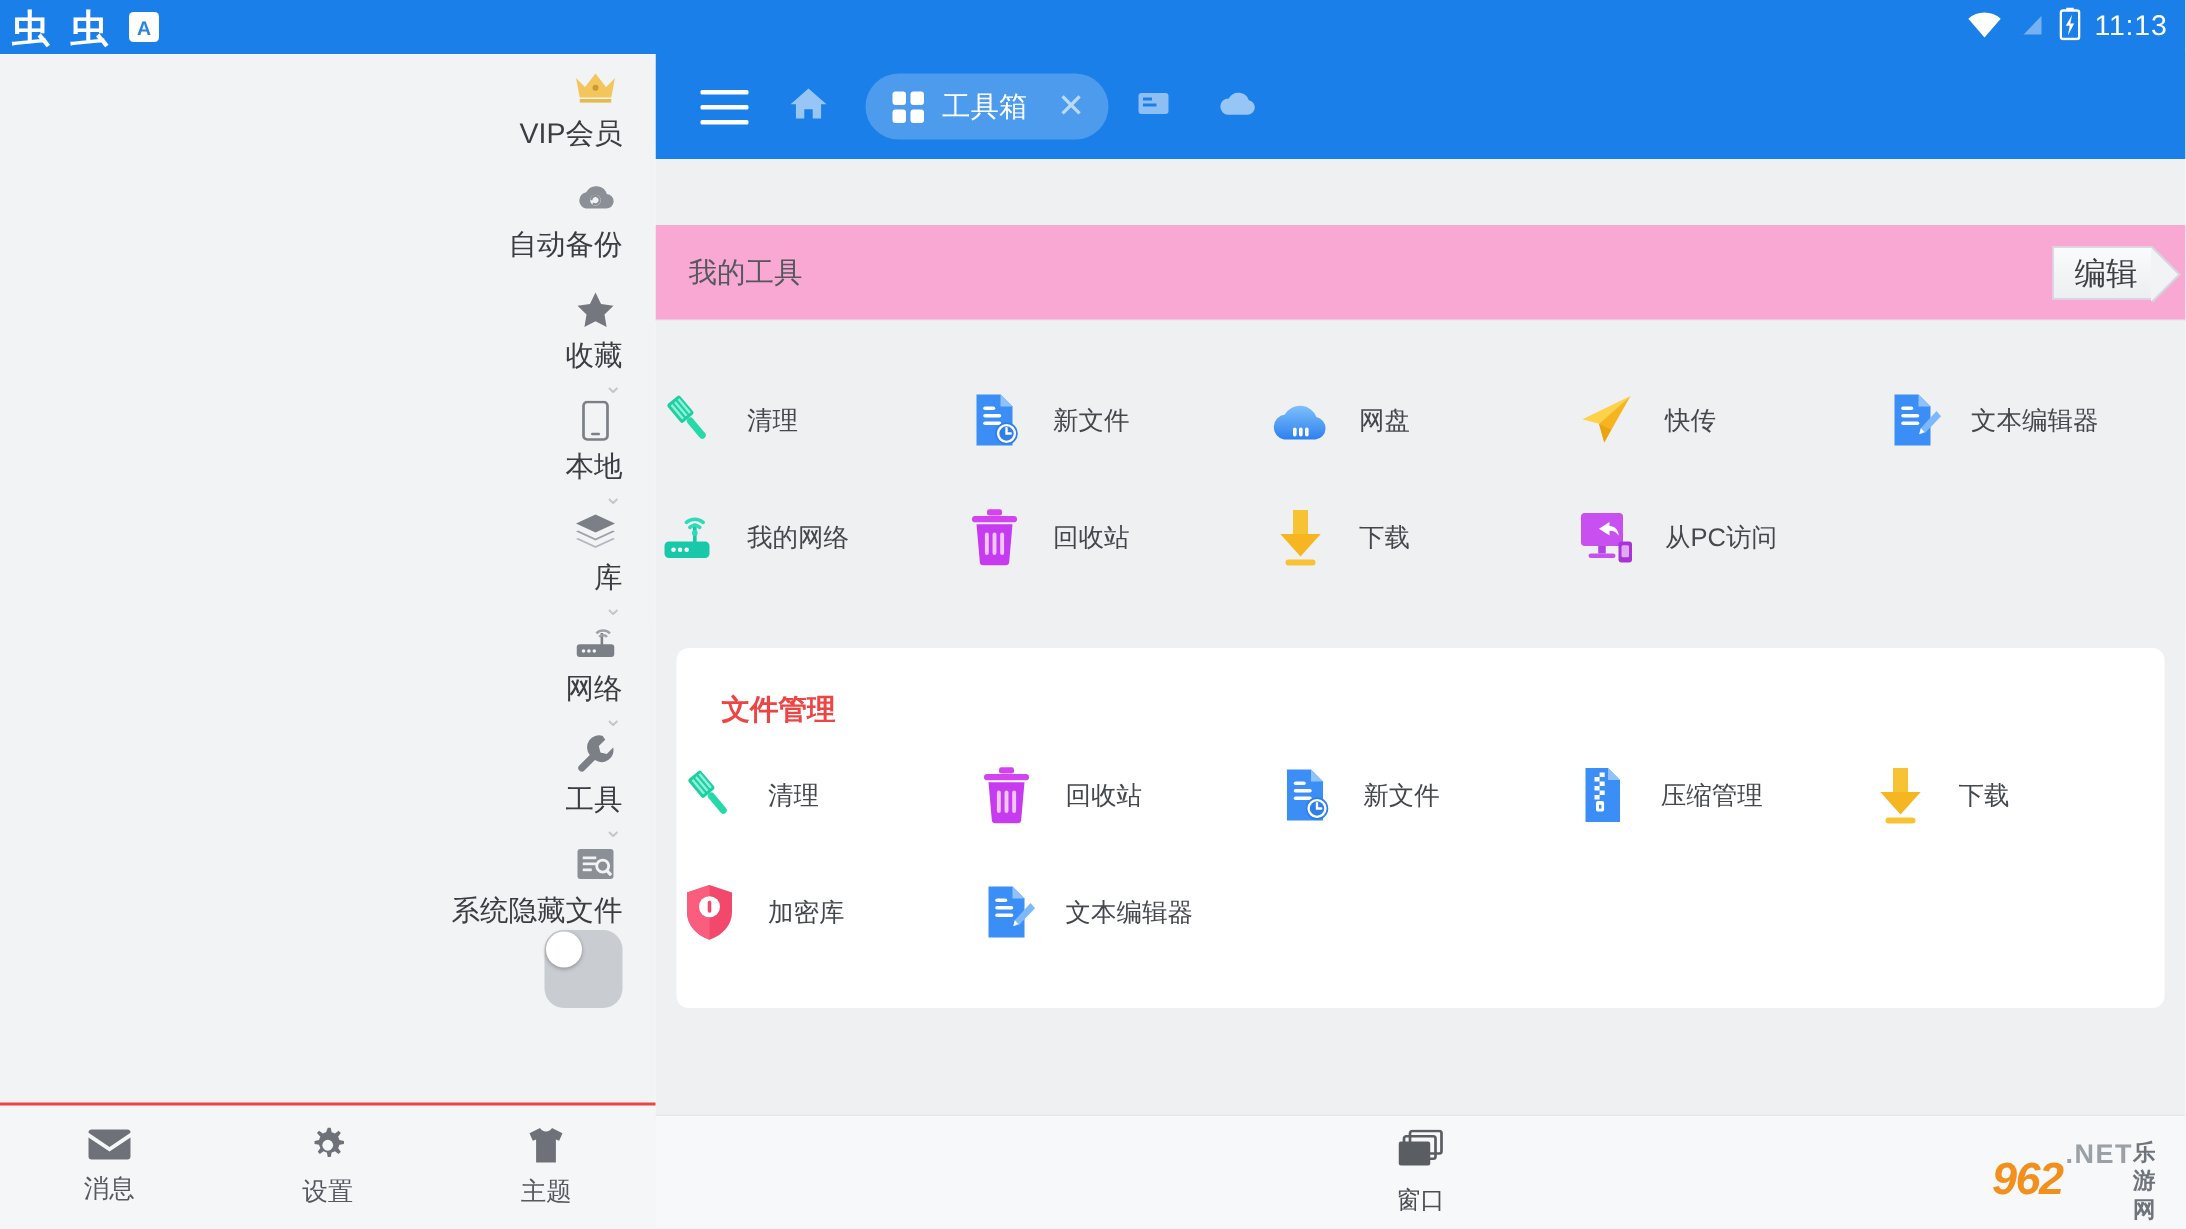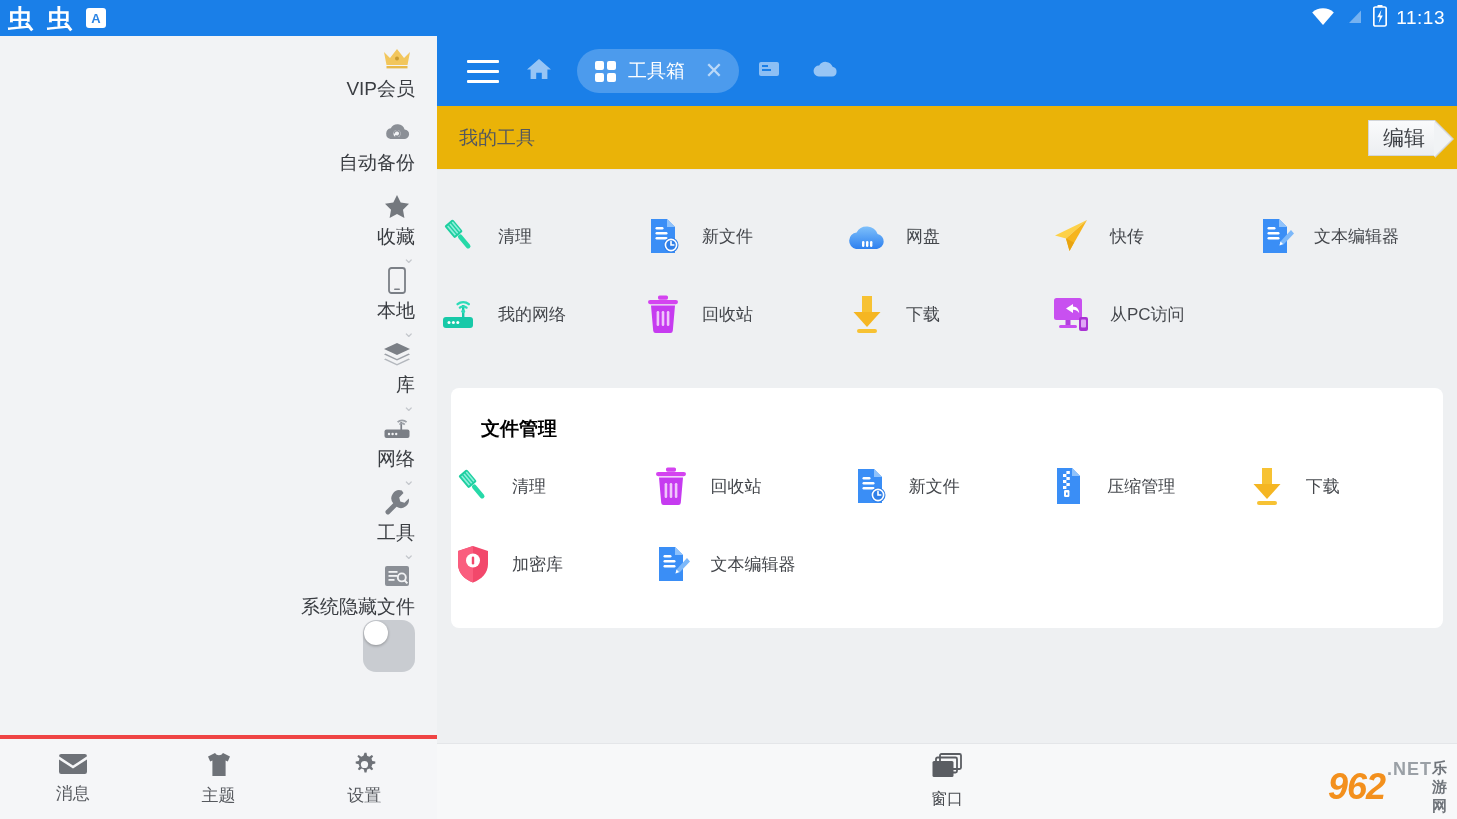--- a/index.html
+++ b/index.html
@@ -68,21 +68,21 @@
   }
   .nav-label { font-size: 19px; color: #3a3d42; margin-left: 16px; flex: 1 1 auto; }
   .chev { color: #c3c6cb; font-size: 15px; line-height: 1; }
 
   .switch { width: 52px; height: 26px; border-radius: 13px; background: #c9ccd1;
             position: relative; flex: 0 0 52px; cursor: pointer; }
   .switch .knob { position: absolute; left: 1px; top: 1px; width: 24px; height: 24px;
             border-radius: 50%; background: #ffffff; box-shadow: 0 1px 3px rgba(0,0,0,.3); }
 
   .sidebar-bottom {
-    height: 84px; flex: 0 0 84px; border-top: 4px solid #ef4444;
+    height: 84px; flex: 0 0 84px; border-top: 2px solid #ef4444;
     display: flex; align-items: center; background: #f5f6f8;
   }
   .sb-tab { flex: 1 1 0; display: flex; flex-direction: column;
             align-items: center; justify-content: center; gap: 7px; cursor: pointer; }
   .sb-tab .lbl { font-size: 17px; color: #56595e; }
   .sb-tab .ico { color: #6e7278; display: flex; }
 
   
   .main { flex: 1 1 auto; min-width: 0; display: flex; flex-direction: column;
           background: #eef0f2; }
@@ -102,23 +102,23 @@
   }
   .tab-grid { display: grid; grid-template-columns: 9px 9px; grid-template-rows: 9px 9px;
               gap: 3px; }
   .tab-grid i { display: block; background: #fff; border-radius: 2px; }
   .tab-title { color: #ffffff; font-size: 19px; }
   .tab-close { width: 34px; height: 34px; display: flex; align-items: center;
                justify-content: center; color: rgba(255,255,255,.62); font-size: 22px;
                cursor: pointer; }
 
   .section-head {
-    height: 64px; flex: 0 0 64px; background: #eab308;
+    height: 64px; flex: 0 0 64px; background: #f9a8d4;
     display: flex; align-items: center; justify-content: space-between;
-    padding: 0 0 0 22px; border-bottom: 1px solid #e8eaec;
+    padding: 0 0 0 22px; border-bottom: 1px solid #e8eaec; margin-top: 44px;
   }
   .section-head .title { font-size: 19px; color: #54585e; }
   .edit-btn {
     position: relative; height: 36px; margin-right: 22px;
     background: linear-gradient(#fafbfc, #eceef1);
     border: 1px solid #d3d6da; border-right: none;
     display: flex; align-items: center; padding: 0 10px 0 14px;
     font-size: 21px; color: #3c3f44; cursor: pointer;
   }
   .edit-btn::after {
@@ -134,21 +134,21 @@
     border-left: 18px solid #f1f3f5;
   }
 
   .scroll-area { flex: 1 1 auto; min-height: 0; overflow: hidden; padding-bottom: 0; }
 
   .panel-plain { background: #eef0f2; padding: 26px 0 22px 0; }
   .card {
     background: #ffffff; border-radius: 8px; margin: 14px 14px 0 14px;
     padding: 22px 0 26px 0;
   }
-  .card-title { font-size: 19px; color: #000000; font-weight: 700;
+  .card-title { font-size: 19px; color: #ef4444; font-weight: 700;
                 padding: 6px 0 4px 30px; }
 
   .grid-row { display: flex; }
   .tile { flex: 1 1 0; display: flex; flex-direction: row;
           align-items: center; gap: 17px; padding: 18px 0 16px 0; cursor: pointer; }
   .tile .ico-wrap { width: 44px; height: 44px; display: flex;
                     align-items: center; justify-content: center; }
   .tile .cap { font-size: 17px; color: #44474c; }
 
   .bottombar {
@@ -157,21 +157,21 @@
     display: flex; align-items: center; justify-content: center;
     position: relative;
   }
   .bb-item { display: flex; flex-direction: column; align-items: center; gap: 6px; cursor: pointer; }
   .bb-item .lbl { font-size: 16px; color: #4a4d52; }
 
   .watermark {
     position: absolute; right: 8px; bottom: 6px; width: 148px; height: 52px;
     display: flex; align-items: center; justify-content: center; pointer-events: none;
   }
-  .wm-962 { font-size: 36px; font-weight: 700; font-style: italic;
+  .wm-962 { font-size: 30px; font-weight: 700; font-style: italic;
             color: #f3901d; line-height: 1; letter-spacing: -1px; margin-left: 27px; }
   .wm-net { font-size: 18px; font-weight: 700; color: #9aa0a6; letter-spacing: 1px; }
   .wm-cn { font-size: 15px; font-weight: 700; color: #6f747a; }
 </style>
 </head>
 <body>
 
 <div id="app">
 
   <div class="statusbar">
@@ -315,34 +315,34 @@
           <span class="ico">
             <svg width="30" height="22" viewBox="0 0 30 22">
               <path d="M1 3.2 A2.2 2.2 0 0 1 3.2 1 h23.6 A2.2 2.2 0 0 1 29 3.2 L15 12.6 Z" fill="#6e7278"></path>
               <path d="M1 6.4 L15 15.6 L29 6.4 V18.8 A2.2 2.2 0 0 1 26.8 21 H3.2 A2.2 2.2 0 0 1 1 18.8 Z" fill="#6e7278"></path>
             </svg>
           </span>
           <span class="lbl">消息</span>
         </div>
         <div class="sb-tab">
           <span class="ico">
-            <svg width="26" height="25" viewBox="0 0 26 25">
-              <path d="M9 1 L2 4.5 L4.2 9.5 L6.4 8.6 V24 H19.6 V8.6 L21.8 9.5 L24 4.5 L17 1 A4.6 4.6 0 0 1 9 1 Z" fill="#6e7278"></path>
-            </svg>
-          </span>
-          <span class="lbl">主题</span>
-        </div>
-        <div class="sb-tab">
-          <span class="ico">
             <svg width="25" height="25" viewBox="0 0 25 25">
               <path d="M12.5 0.8 l2 0 .6 3 a9 9 0 0 1 2.2 .9 l2.5 -1.8 1.4 1.4 -1.8 2.5 a9 9 0 0 1 .9 2.2 l3 .6 0 2 -3 .6 a9 9 0 0 1 -.9 2.2 l1.8 2.5 -1.4 1.4 -2.5 -1.8 a9 9 0 0 1 -2.2 .9 l-.6 3 -2 0 -.6 -3 a9 9 0 0 1 -2.2 -.9 l-2.5 1.8 -1.4 -1.4 1.8 -2.5 a9 9 0 0 1 -.9 -2.2 l-3 -.6 0 -2 3 -.6 a9 9 0 0 1 .9 -2.2 L5.3 4.3 6.7 2.9 9.2 4.7 a9 9 0 0 1 2.2 -.9 Z" fill="#6e7278"></path>
               <circle cx="12.5" cy="12.5" r="3.6" fill="#f5f6f8"></circle>
             </svg>
           </span>
           <span class="lbl">设置</span>
+        </div>
+        <div class="sb-tab">
+          <span class="ico">
+            <svg width="26" height="25" viewBox="0 0 26 25">
+              <path d="M9 1 L2 4.5 L4.2 9.5 L6.4 8.6 V24 H19.6 V8.6 L21.8 9.5 L24 4.5 L17 1 A4.6 4.6 0 0 1 9 1 Z" fill="#6e7278"></path>
+            </svg>
+          </span>
+          <span class="lbl">主题</span>
         </div>
       </div>
     </div>
 
     <div class="main">
 
       <div class="toolbar">
         <div class="tb-btn">
           <span class="hamburger">
               <span></span>

